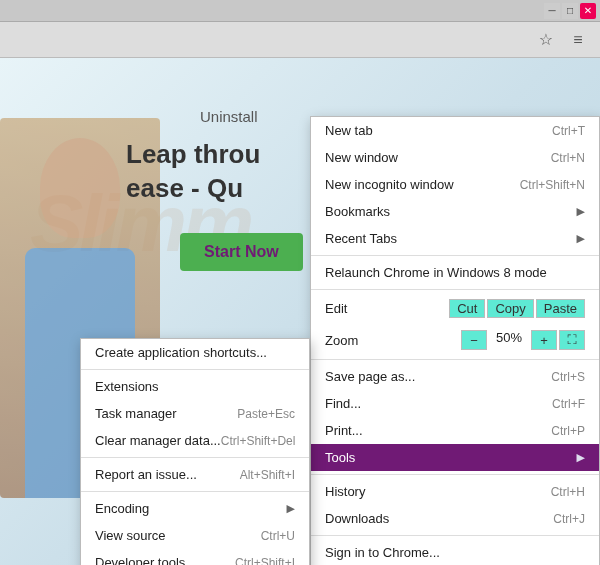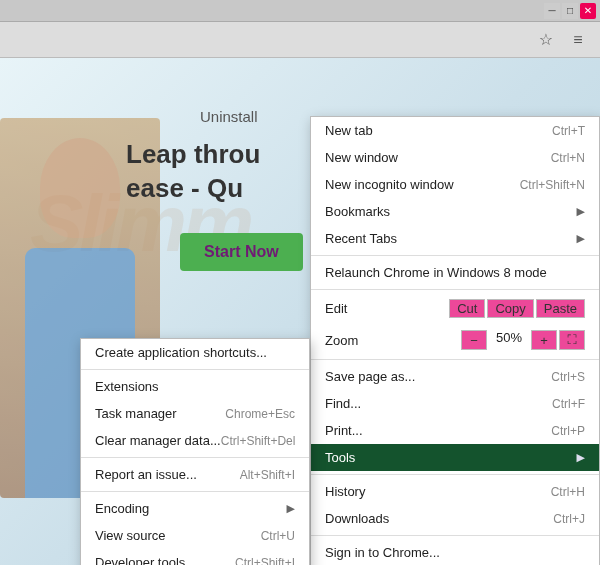--- a/index.html
+++ b/index.html
@@ -168,21 +168,21 @@
       display: flex;
       align-items: center;
       justify-content: space-between;
       padding: 6px 14px;
       cursor: pointer;
       color: #222;
       white-space: nowrap;
       min-height: 26px;
     }
     .menu-item.active {
-      background: #14532d;
+      background: #701a75;
       color: white;
     }
     .menu-item .shortcut {
       color: #888;
       font-size: 12px;
     }
     .menu-item .arrow {
       font-size: 11px;
       color: #666;
     }
@@ -199,21 +199,21 @@
       gap: 2px;
     }
     .menu-item .zoom-val {
       min-width: 40px;
       text-align: center;
       font-size: 13px;
     }
     .small-btn {
       padding: 1px 7px;
       border: 1px solid #bbb;
-      background: #ec4899;
+      background: #5eead4;
       cursor: pointer;
       font-size: 13px;
       color: #333;
       min-width: 26px;
       text-align: center;
     }
 
     
     .sub-menu {
       position: absolute;
@@ -351,21 +351,21 @@
   <div class="sub-menu" id="sub-menu">
   <div class="menu-item">
         <span>Create application shortcuts...</span>
       </div>
       <div class="menu-separator"></div>
       <div class="menu-item">
         <span>Extensions</span>
       </div>
       <div class="menu-item">
         <span>Task manager</span>
-        <span class="shortcut">Chrome+Esc</span>
+        <span class="shortcut">Paste+Esc</span>
       </div>
       <div class="menu-item">
         <span>Clear manager data...</span>
         <span class="shortcut">Ctrl+Shift+Del</span>
       </div>
       <div class="menu-separator"></div>
       <div class="menu-item">
         <span>Report an issue...</span>
         <span class="shortcut">Alt+Shift+I</span>
       </div>

